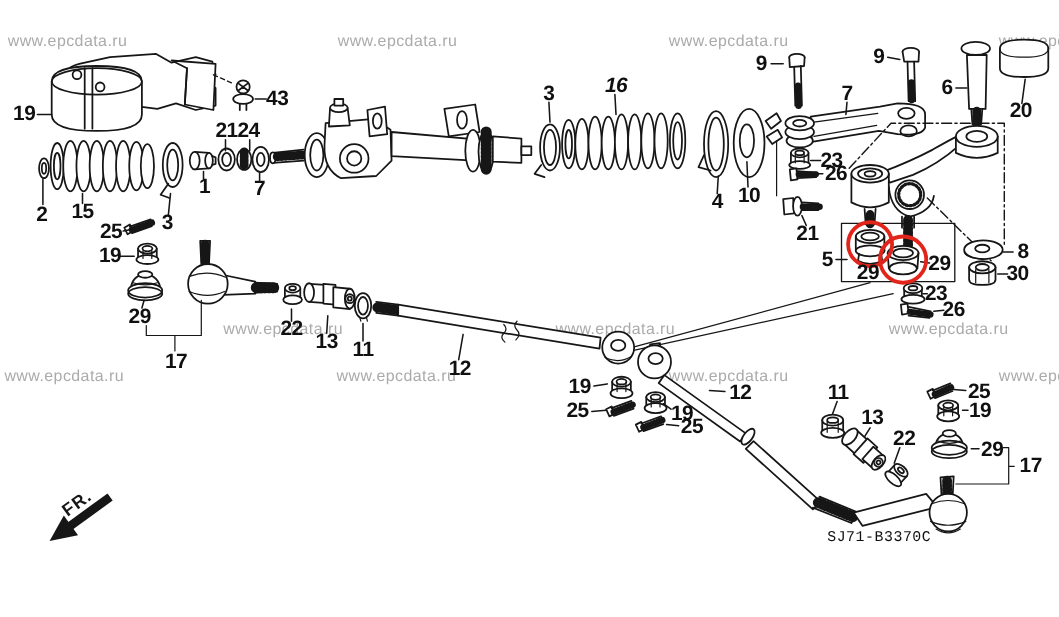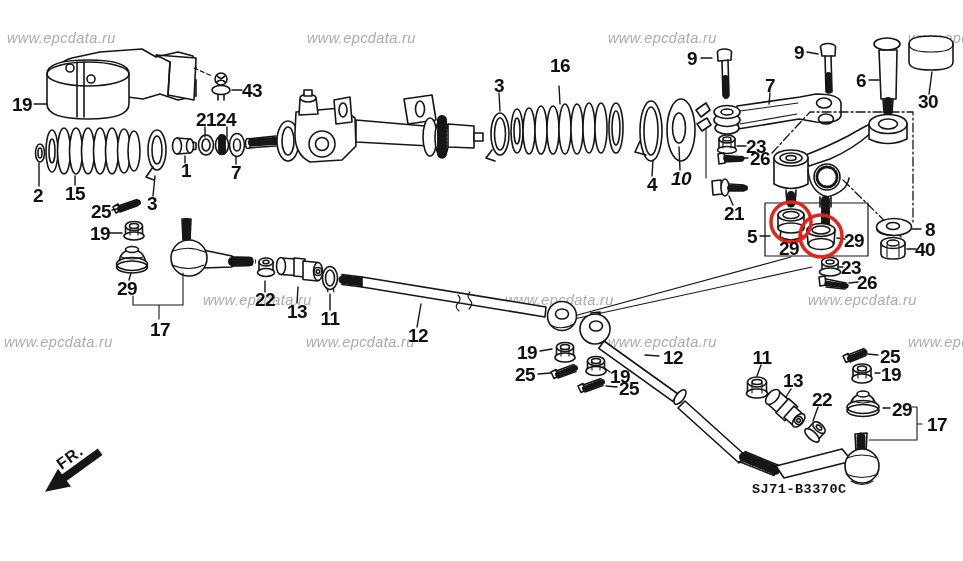--- a/index.html
+++ b/index.html
@@ -1,24 +1,24 @@
 <!DOCTYPE html>
 <html><head>
 <meta charset="utf-8">
 <style>
   html,body{margin:0;padding:0;background:#fff;}
   #stage{position:relative;width:963px;height:561px;background:#fff;overflow:hidden;
          font-family:"Liberation Sans",sans-serif;}
   .wm{position:absolute;font-size:14.5px;letter-spacing:.4px;color:#ababab;
-      white-space:nowrap;user-select:none;font-style:italic;}
+      white-space:nowrap;user-select:none;}
   .co{position:absolute;transform:translate(-50%,-50%);font-weight:bold;font-size:19px;
       color:#101010;white-space:nowrap;line-height:1;letter-spacing:-0.5px;}
   #art-svg{position:absolute;left:0;top:0;}
   #part-code{position:absolute;left:752px;top:482px;font-family:"Liberation Mono",monospace;
-      font-weight:bold;font-size:13.5px;letter-spacing:.5px;color:#111;}
+      font-weight:normal;font-size:13.5px;letter-spacing:.5px;color:#111;}
   .thr{stroke-dasharray:1.4 2.2;}
   .dd{stroke-dasharray:9 3 2 3;stroke-width:1.3;}
   .thin{stroke-width:1.1;}
 </style>
 </head>
 <body>
 
 <div id="stage">
 
   <div id="watermarks">
@@ -445,36 +445,36 @@
       <div class="co" style="left: 38px; top: 195px;">2</div>
       <div class="co" style="left: 75px; top: 193px; text-align: right;">15</div>
       <div class="co" style="left: 101px; top: 211px;">25</div>
       <div class="co" style="left: 152px; top: 203px;">3</div>
       <div class="co" style="left: 186px; top: 170px;">1</div>
       <div class="co" style="left: 206px; top: 119px;">21</div>
       <div class="co" style="left: 226px; top: 119px;">24</div>
       <div class="co" style="left: 236px; top: 172px;">7</div>
       <div class="co" style="left: 252px; top: 90px;">43</div>
       <div class="co" style="left: 499px; top: 85px;">3</div>
-      <div class="co" style="left: 560px; top: 65px;">16</div>
+      <div class="co" style="left: 560px; top: 78px; font-style: italic;">16</div>
       <div class="co" style="left: 652px; top: 184px;">4</div>
-      <div class="co" style="left: 681px; top: 178px; font-style: italic;">10</div>
+      <div class="co" style="left: 681px; top: 178px;">10</div>
       <div class="co" style="left: 692px; top: 58px;">9</div>
       <div class="co" style="left: 770px; top: 85px;">7</div>
       <div class="co" style="left: 799px; top: 52px;">9</div>
       <div class="co" style="left: 861px; top: 80px;">6</div>
-      <div class="co" style="left: 928px; top: 101px;">30</div>
+      <div class="co" style="left: 928px; top: 101px;">20</div>
       <div class="co" style="left: 756px; top: 146px;">23</div>
       <div class="co" style="left: 760px; top: 158px;">26</div>
       <div class="co" style="left: 734px; top: 213px;">21</div>
       <div class="co" style="left: 752px; top: 236px;">5</div>
       <div class="co" style="left: 789px; top: 248px;">29</div>
       <div class="co" style="left: 854px; top: 240px;">29</div>
       <div class="co" style="left: 930px; top: 229px;">8</div>
-      <div class="co" style="left: 925px; top: 249px;">40</div>
+      <div class="co" style="left: 925px; top: 249px;">30</div>
       <div class="co" style="left: 851px; top: 267px;">23</div>
       <div class="co" style="left: 867px; top: 282px;">26</div>
       <div class="co" style="left: 100px; top: 233px;">19</div>
       <div class="co" style="left: 127px; top: 288px;">29</div>
       <div class="co" style="left: 160px; top: 329px;">17</div>
       <div class="co" style="left: 265px; top: 299px;">22</div>
       <div class="co" style="left: 297px; top: 311px;">13</div>
       <div class="co" style="left: 330px; top: 318px;">11</div>
       <div class="co" style="left: 418px; top: 335px;">12</div>
       <div class="co" style="left: 527px; top: 352px;">19</div>

